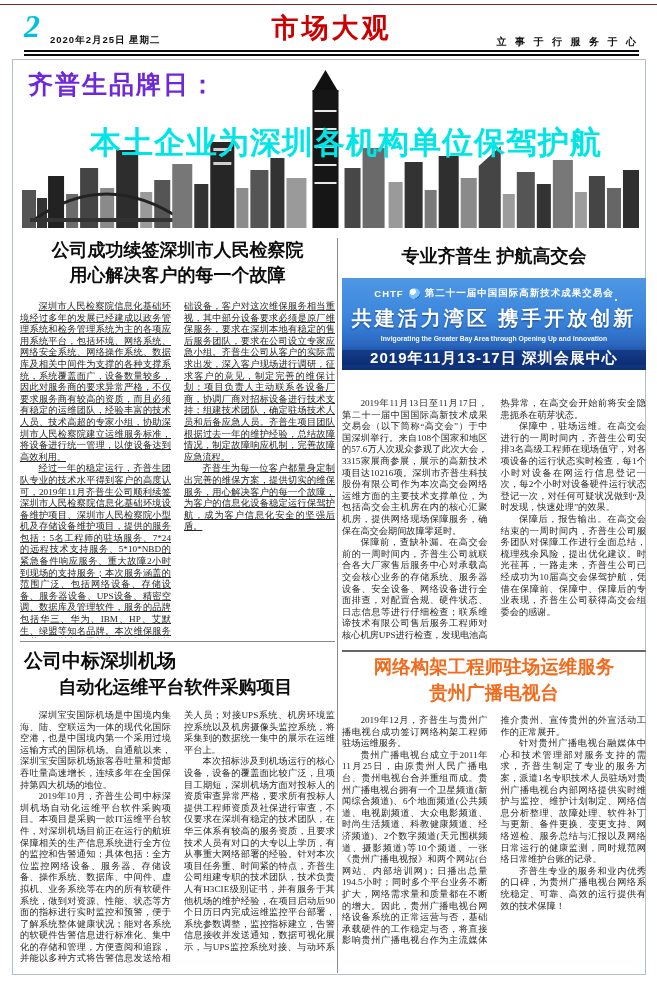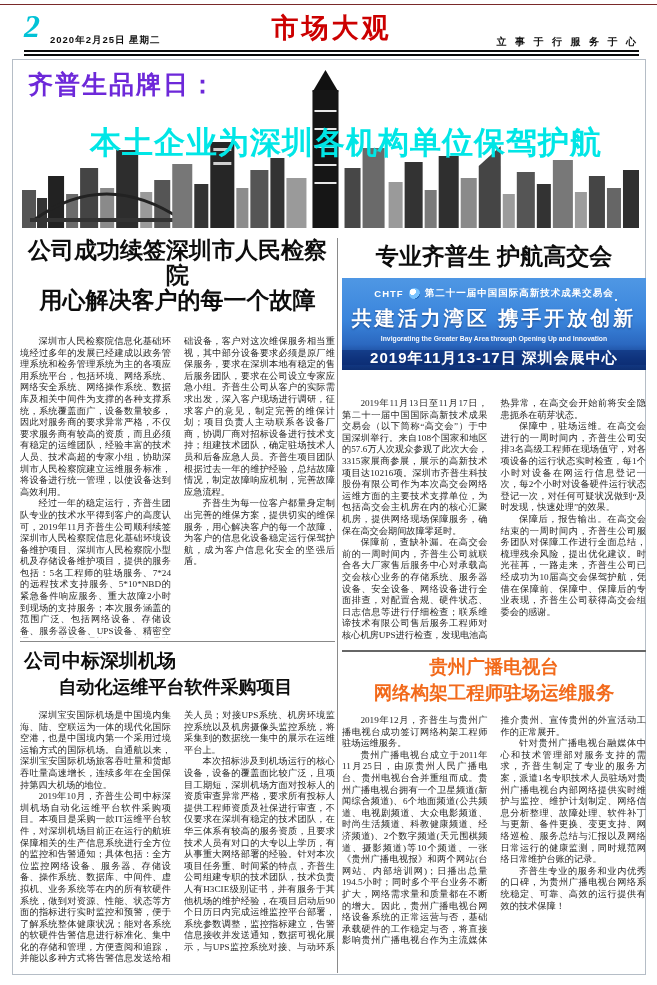--- a/index.html
+++ b/index.html
@@ -32,28 +32,28 @@
   .h-div-left  { position:absolute; left:20px;  top:641px; width:315px; height:1px; background:#888; }
   .h-div-right { position:absolute; left:342px; top:650px; width:304px; height:2px; background:#666; }
 
   .article { position:absolute; overflow:hidden; }
   #a1 { left:20px;  top:238px; width:315px; height:400px; }
   #a2 { left:342px; top:244px; width:304px; height:402px; }
   #a3 { left:20px;  top:648px; width:315px; height:327px; }
   #a4 { left:342px; top:654px; width:304px; height:321px; }
 
   .h-sans { font-family:"Liberation Sans","DejaVu Sans",sans-serif; font-weight:bold; color:#0d0d0d; }
-  .a-title-c { text-align:center; font-size:23px; line-height:25px; }
+  .a-title-c { text-align:center; font-size:18px; line-height:25px; }
   #a3 .t1 { text-align:left; font-size:19px; line-height:26px; padding-left:4px; }
   #a3 .t2 { text-align:center; font-size:18px; line-height:26px; padding-right:4px; }
   #a4 .t1, #a4 .t2 { text-align:center; font-size:18.5px; line-height:26px; color:#f26a1b; }
 
   .cols { column-count:2; column-gap:13px; text-align:justify; font-size:9.2px; line-height:11.6px; color:#262626; column-fill:auto; overflow:hidden; }
   .cols p { text-indent:2em; margin:0; }
-  #a1 .cols { margin-top:23px; height:358px; }
+  #a1 .cols { margin-top:13px; height:358px;text-decoration:underline; }
   #a2 .cols { margin-top:28px; height:248px; }
   #a3 .cols { margin-top:10px; height:258px; }
   #a4 .cols { margin-top:9px;  height:254px; }
 
   
   .chtf { margin-top:9px; width:100%; height:92px; position:relative; overflow:hidden;
     background:linear-gradient(180deg,#4f97e4 0%,#3a85dc 45%,#2b68c0 72%,#16408f 88%,#0e2f73 100%);
     font-family:"Liberation Sans","DejaVu Sans",sans-serif; color:#fff; text-align:center; }
   .chtf-row1 { margin-top:9px; font-size:9.5px; font-weight:bold; letter-spacing:1px; display:flex; justify-content:center; align-items:center; gap:5px; }
   .chtf-logo { display:inline-block; width:11px; height:11px; border-radius:50%; background:radial-gradient(circle at 35% 35%,#ffffff 0 30%,#79c3ff 31% 70%,#1c5fb0 71%); }
@@ -171,22 +171,22 @@
   <div class="h-sans t2">自动化运维平台软件采购项目</div>
   <div class="cols">
     <p>深圳宝安国际机场是中国境内集海、陆、空联运为一体的现代化国际空港，也是中国境内第一个采用过境运输方式的国际机场。自通航以来，深圳宝安国际机场旅客吞吐量和货邮吞吐量高速增长，连续多年在全国保持第四大机场的地位。</p>
     <p>2019年10月，齐普生公司中标深圳机场自动化运维平台软件采购项目。本项目是采购一款IT运维平台软件，对深圳机场目前正在运行的航班保障相关的生产信息系统进行全方位的监控和告警通知；具体包括：全方位监控网络设备、服务器、存储设备、操作系统、数据库、中间件、虚拟机、业务系统等在内的所有软硬件系统，做到对资源、性能、状态等方面的指标进行实时监控和预警，便于了解系统整体健康状况；能对各系统的软硬件告警信息进行标准化、集中化的存储和管理，方便查阅和追踪，并能以多种方式将告警信息发送给相关人员；对接UPS系统、机房环境监控系统以及机房摄像头监控系统，将采集到的数据统一集中的展示在运维平台上。</p>
     <p>本次招标涉及到机场运行的核心设备，设备的覆盖面比较广泛，且项目工期短，深圳机场方面对投标人的资质审查异常严格，要求所有投标人提供工程师资质及社保进行审查，不仅要求在深圳有稳定的技术团队，在华三体系有较高的服务资质，且要求技术人员有对口的大专以上学历，有从事重大网络部署的经验。针对本次项目任务重、时间紧的特点，齐普生公司组建专职的技术团队，技术负责人有H3CIE级别证书，并有服务于其他机场的维护经验，在项目启动后90个日历日内完成运维监控平台部署，系统参数调整，监控指标建立，告警信息接收并发送通知，数据可视化展示，与UPS监控系统对接、与动环系统对接等相关工作内容，得到客户的高度认可和赞扬。</p>
 
   </div>
 </div>
 
 <div class="article" id="a4">
+  <div class="h-sans t2">网络构架工程师驻场运维服务</div>
   <div class="h-sans t1">贵州广播电视台</div>
-  <div class="h-sans t2">网络构架工程师驻场运维服务</div>
   <div class="cols">
     <p>2019年12月，齐普生与贵州广播电视台成功签订网络构架工程师驻场运维服务。</p>
     <p>贵州广播电视台成立于2011年11月25日，由原贵州人民广播电台、贵州电视台合并重组而成。贵州广播电视台拥有一个卫星频道(新闻综合频道)、6个地面频道(公共频道、电视剧频道、大众电影频道、时尚生活频道、科教健康频道、经济频道)、2个数字频道(天元围棋频道、摄影频道)等10个频道、一张《贵州广播电视报》和两个网站(台网站、内部培训网)；日播出总量194.5小时；同时多个平台业务不断扩大，网络需求量和质量都在不断的增大。因此，贵州广播电视台网络设备系统的正常运营与否，基础承载硬件的工作稳定与否，将直接影响贵州广播电视台作为主流媒体推介贵州、宣传贵州的外宣活动工作的正常展开。</p>
     <p>针对贵州广播电视台融媒体中心和技术管理部对服务支持的需求，齐普生制定了专业的服务方案，派遣1名专职技术人员驻场对贵州广播电视台内部网络提供实时维护与监控、维护计划制定、网络信息分析整理、故障处理、软件补丁与更新、备件更换、变更支持、网络巡检、服务总结与汇报以及网络日常运行的健康监测，同时规范网络日常维护台账的记录。</p>
     <p>齐普生专业的服务和业内优秀的口碑，为贵州广播电视台网络系统稳定、可靠、高效的运行提供有效的技术保障！</p>
 
   </div>
 </div>
 
 </body></html>

